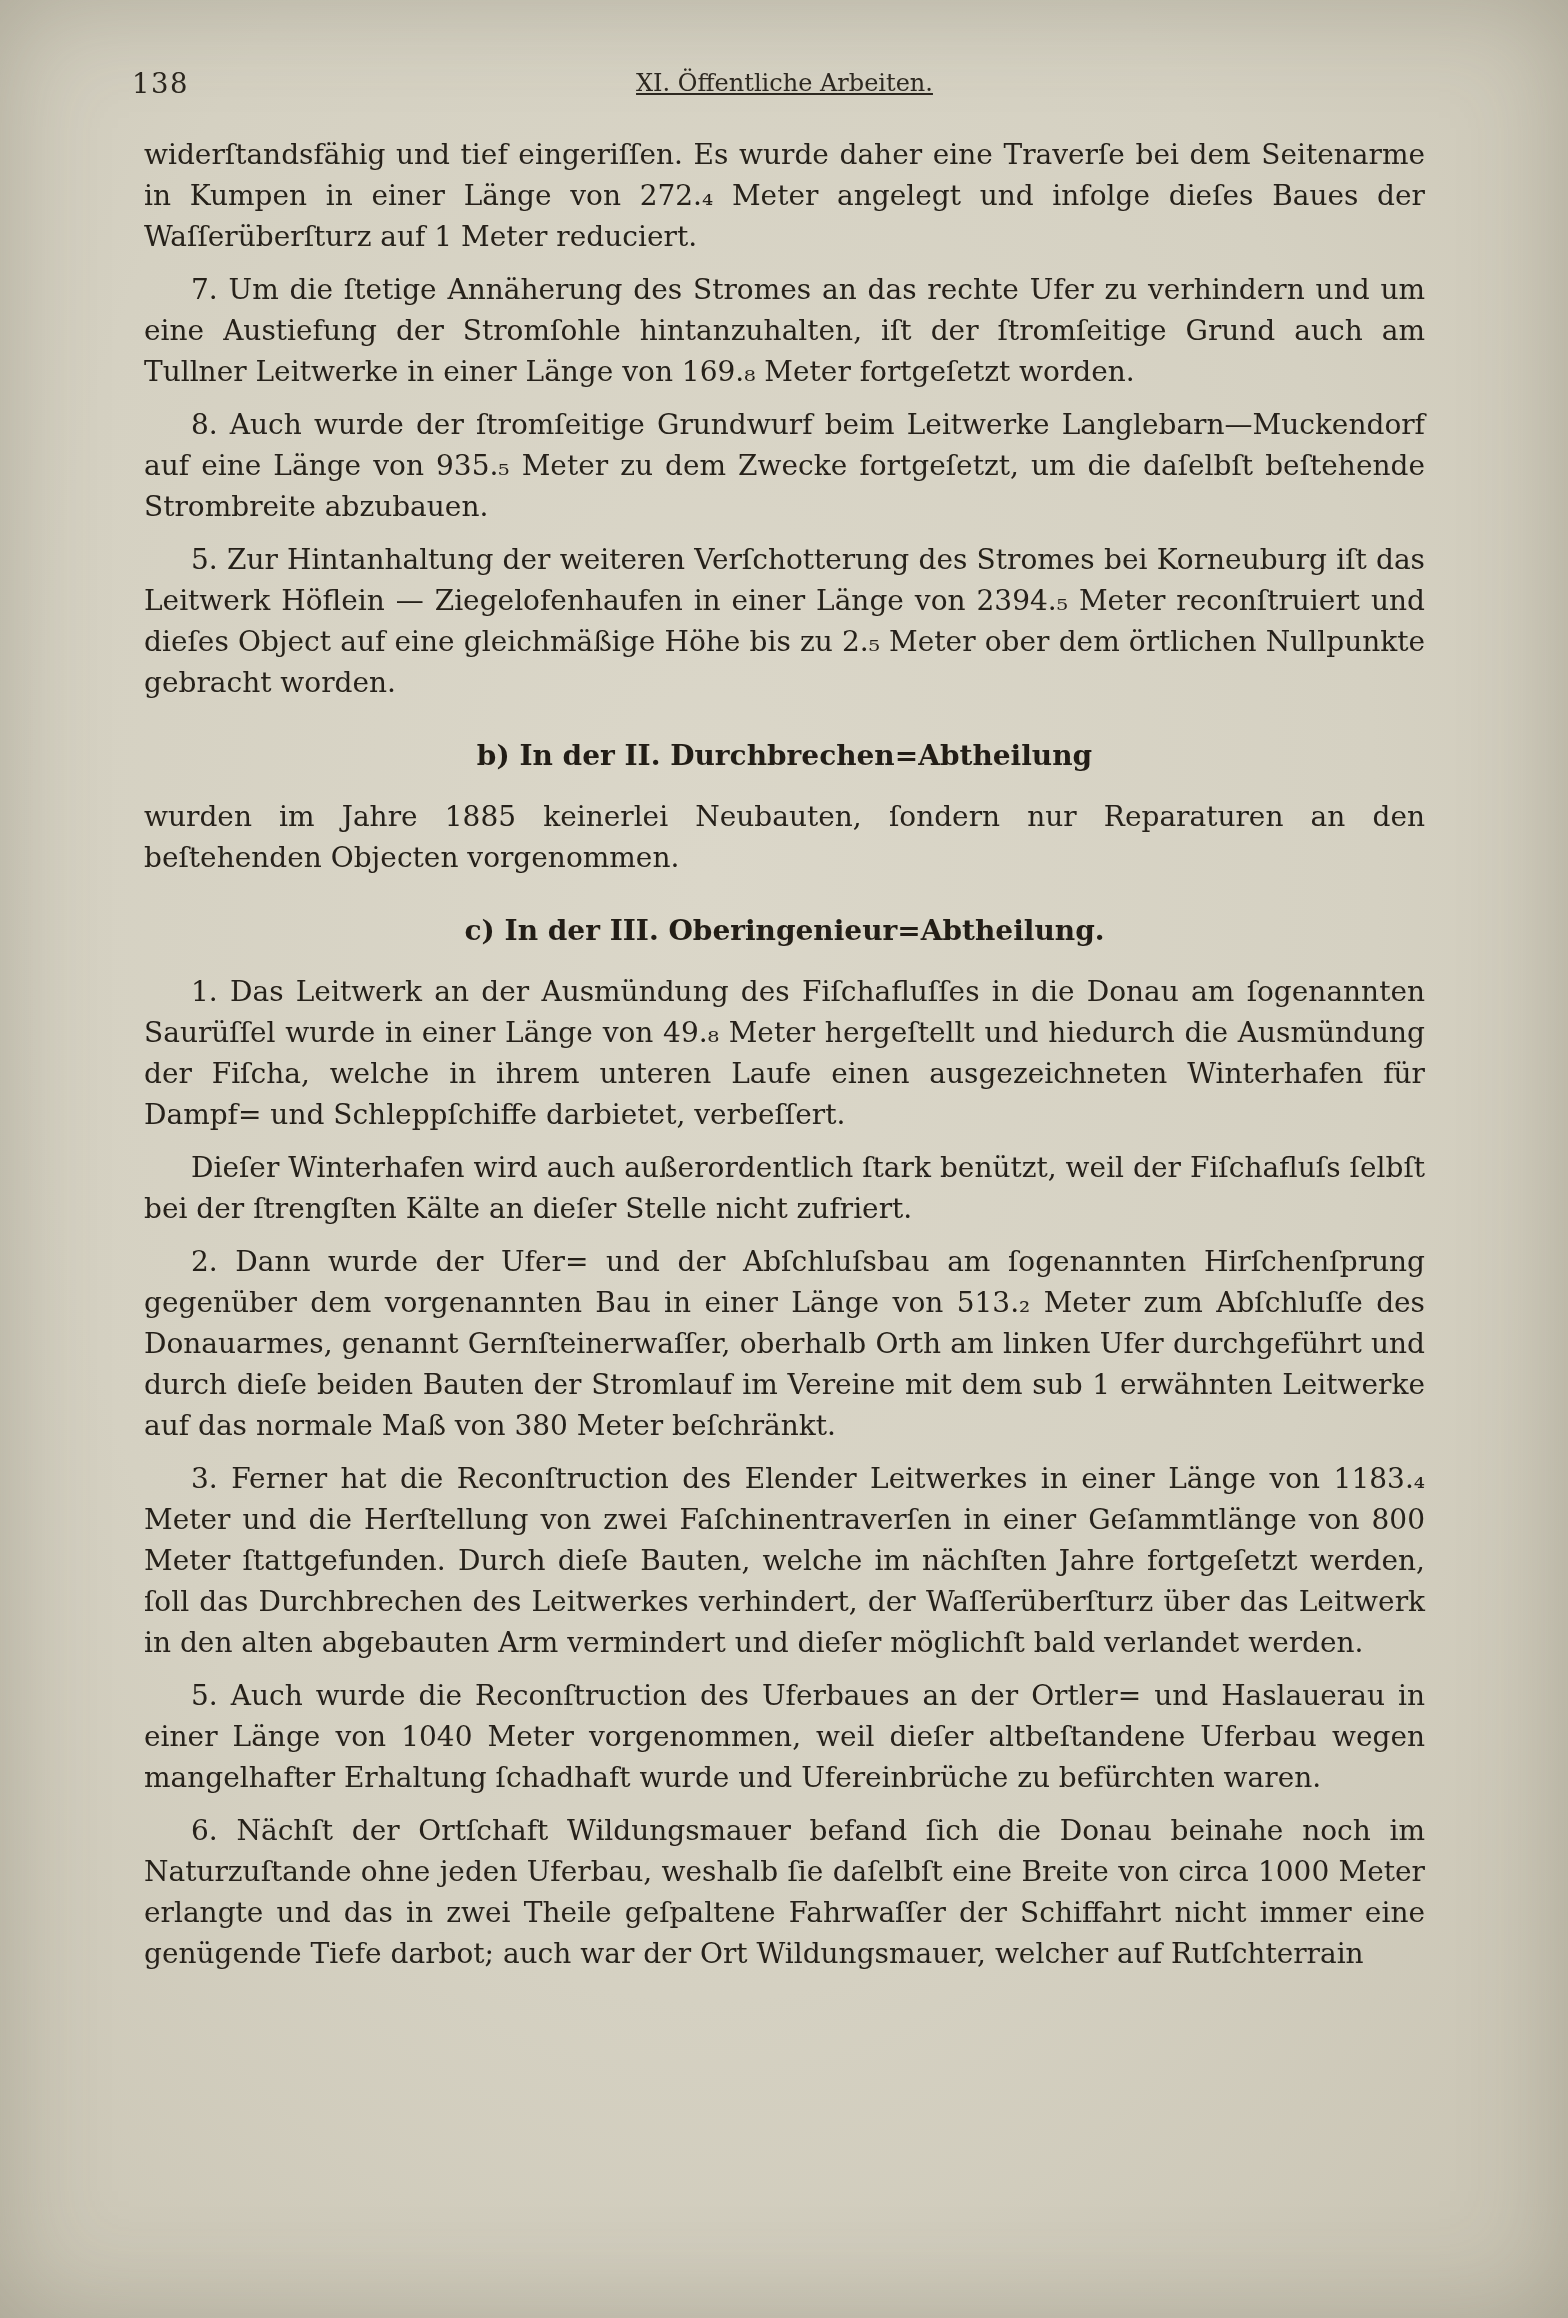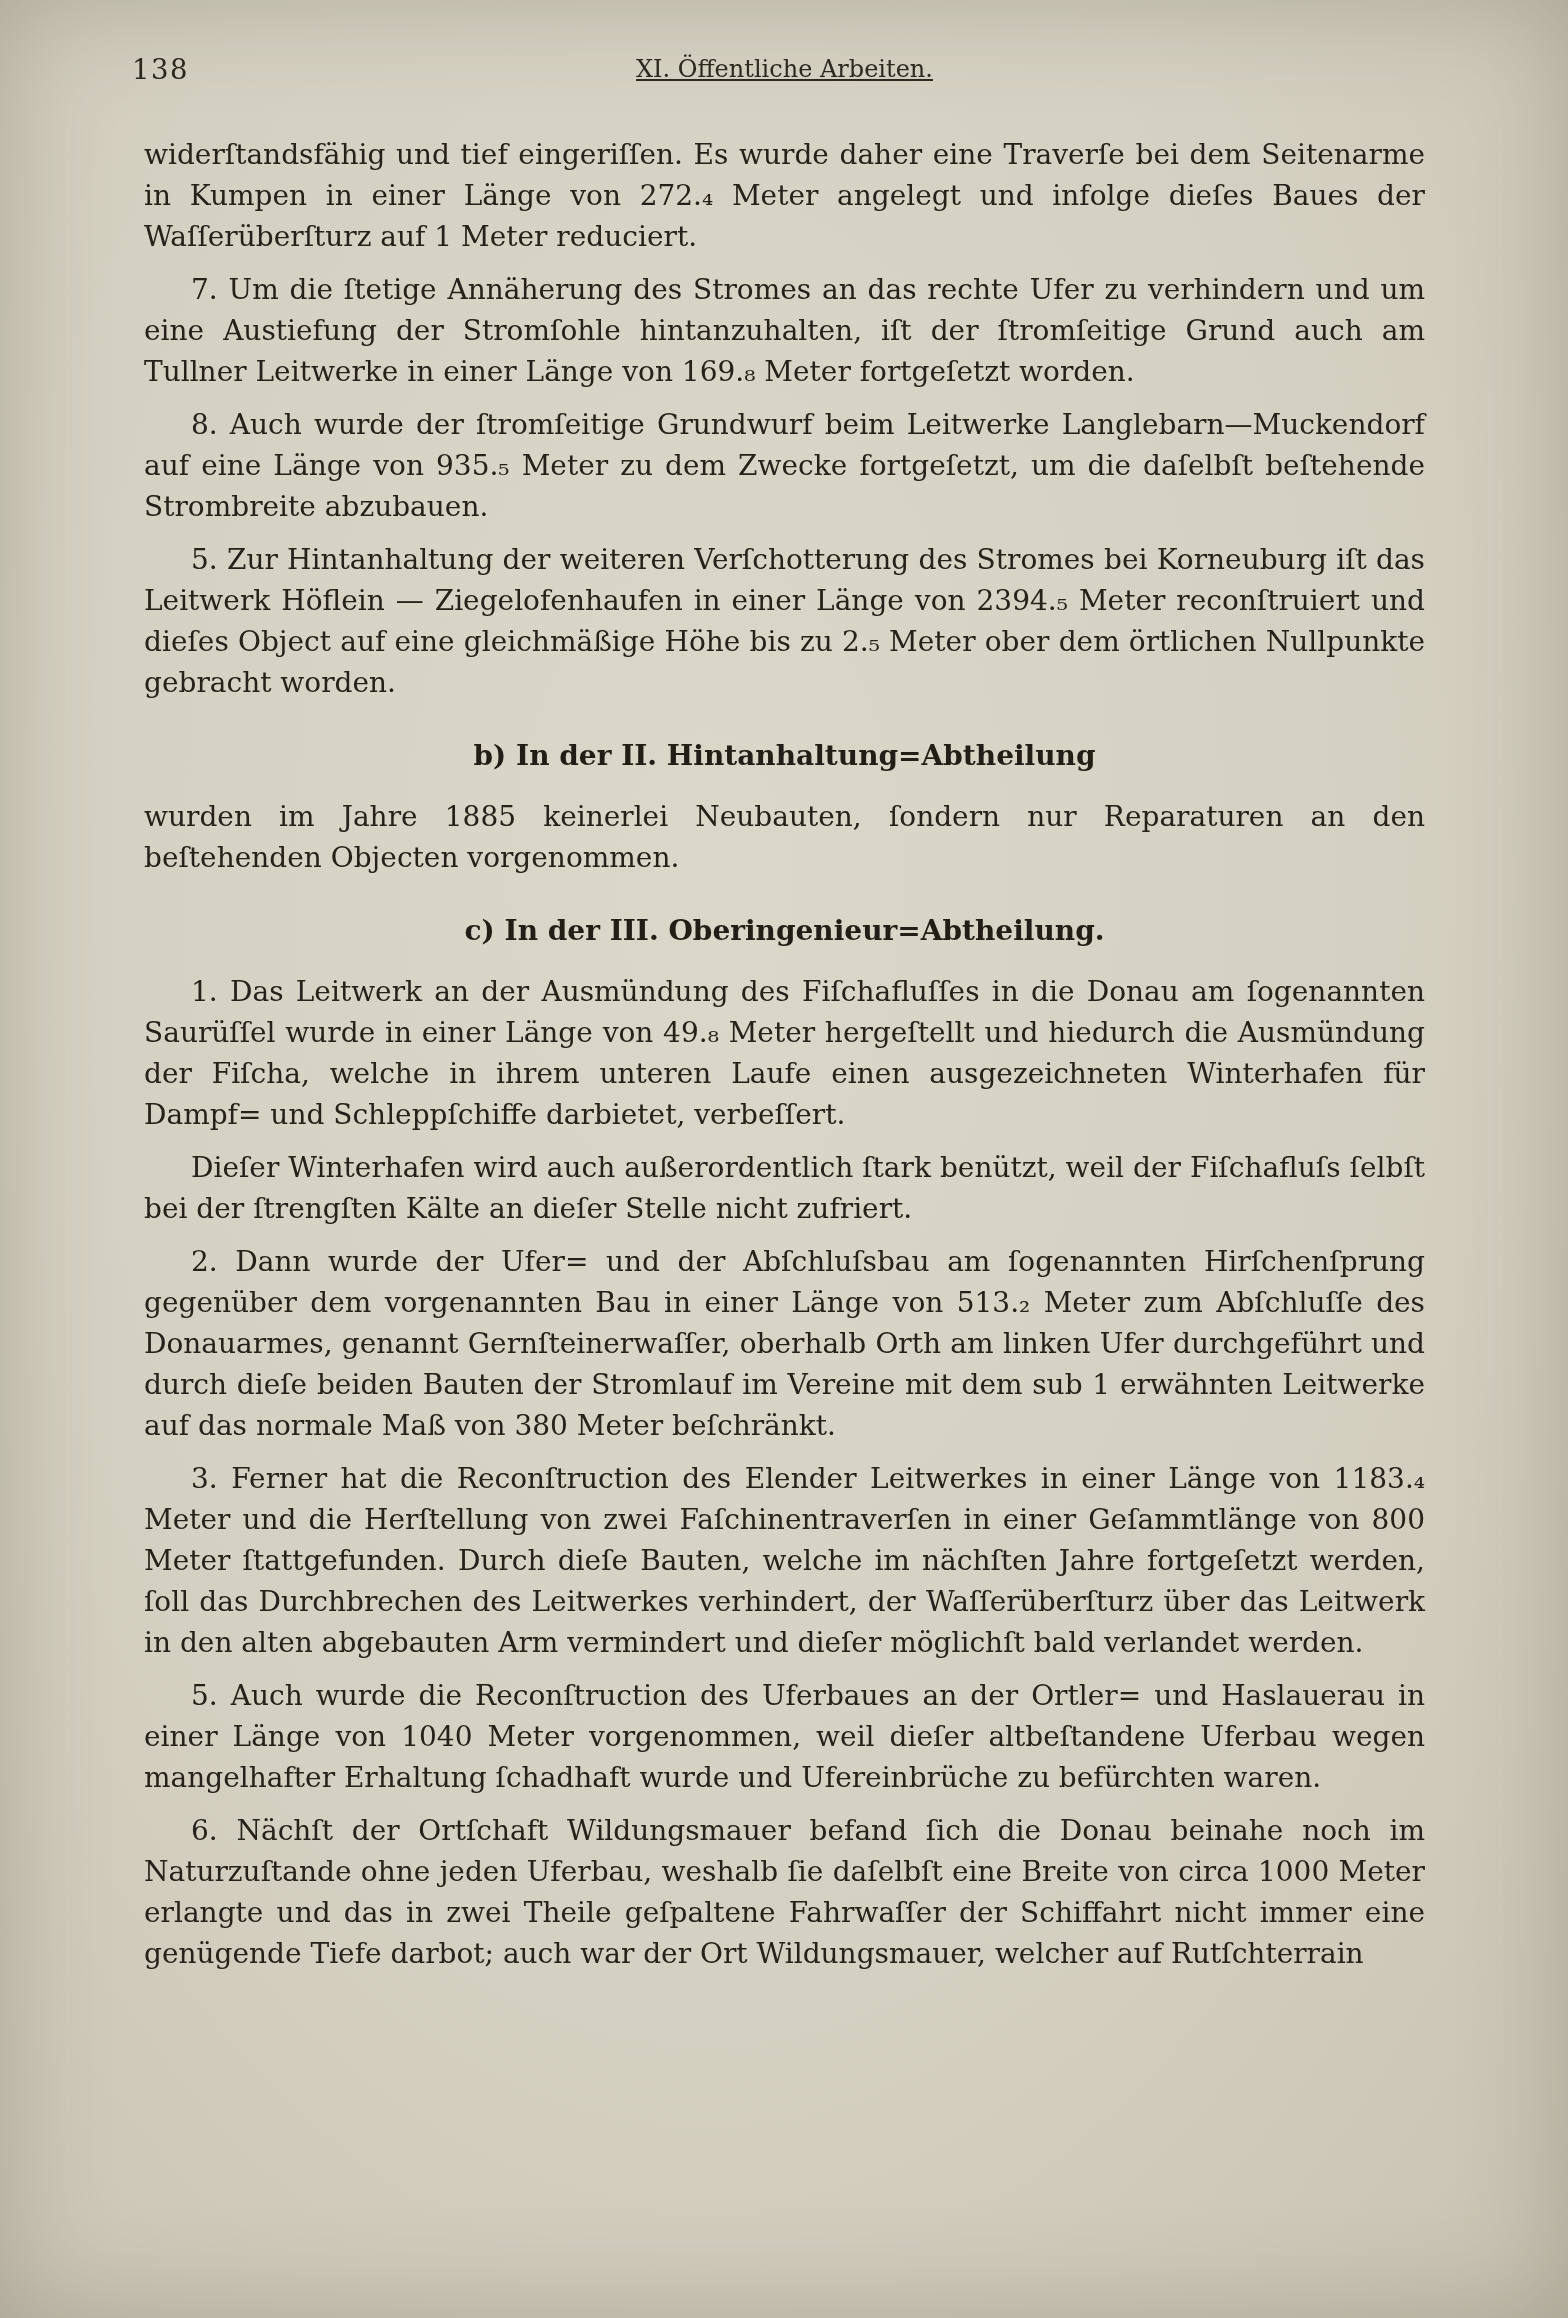--- a/index.html
+++ b/index.html
@@ -16,21 +16,21 @@
   .page {
     position: relative;
     width: 1568px;
     height: 2319px;
     background: radial-gradient(ellipse at 45% 38%, #dbd7c9 0%, #d5d1c2 55%, #c8c3b2 100%);
     box-shadow: inset 0 0 107px rgba(80, 74, 58, 0.28);
     color: #26211a;
   }
   .page-head {
     position: absolute;
-    top: 53px;
+    top: 67px;
     left: 132px;
     width: 1305px;
     height: 34px;
   }
   .page-num {
     position: absolute;
     left: 0;
     top: 0;
     font-size: 27.5px;
     letter-spacing: 1.5px;
@@ -83,21 +83,21 @@
     <span class="page-num">138</span>
     <span class="running-title">XI. Öffentliche Arbeiten.</span>
   </div>
 
   <div class="text-block">
     <p class="para">widerſtandsfähig und tief eingeriſſen. Es wurde daher eine Traverſe bei dem Seitenarme in Kumpen in einer Länge von 272.₄ Meter angelegt und infolge dieſes Baues der Waſſerüberſturz auf 1 Meter reduciert.</p>
     <p class="para indent">7. Um die ſtetige Annäherung des Stromes an das rechte Ufer zu verhindern und um eine Austiefung der Stromſohle hintanzuhalten, iſt der ſtromſeitige Grund auch am Tullner Leitwerke in einer Länge von 169.₈ Meter fortgeſetzt worden.</p>
     <p class="para indent">8. Auch wurde der ſtromſeitige Grundwurf beim Leitwerke Langlebarn—Muckendorf auf eine Länge von 935.₅ Meter zu dem Zwecke fortgeſetzt, um die daſelbſt beſtehende Strombreite abzubauen.</p>
     <p class="para indent">5. Zur Hintanhaltung der weiteren Verſchotterung des Stromes bei Korneuburg iſt das Leitwerk Höflein — Ziegelofenhaufen in einer Länge von 2394.₅ Meter reconſtruiert und dieſes Object auf eine gleichmäßige Höhe bis zu 2.₅ Meter ober dem örtlichen Nullpunkte gebracht worden.</p>
 
-    <h2 class="heading">b) In der II. Hintanhaltung=Abtheilung</h2>
+    <h2 class="heading">b) In der II. Durchbrechen=Abtheilung</h2>
     <p class="para">wurden im Jahre 1885 keinerlei Neubauten, ſondern nur Reparaturen an den beſtehenden Objecten vorgenommen.</p>
 
     <h2 class="heading">c) In der III. Oberingenieur=Abtheilung.</h2>
     <p class="para indent">1. Das Leitwerk an der Ausmündung des Fiſchafluſſes in die Donau am ſogenannten Saurüſſel wurde in einer Länge von 49.₈ Meter hergeſtellt und hiedurch die Ausmündung der Fiſcha, welche in ihrem unteren Laufe einen ausgezeichneten Winterhafen für Dampf= und Schleppſchiffe darbietet, verbeſſert.</p>
     <p class="para indent">Dieſer Winterhafen wird auch außerordentlich ſtark benützt, weil der Fiſchafluſs ſelbſt bei der ſtrengſten Kälte an dieſer Stelle nicht zufriert.</p>
     <p class="para indent">2. Dann wurde der Ufer= und der Abſchluſsbau am ſogenannten Hirſchenſprung gegenüber dem vorgenannten Bau in einer Länge von 513.₂ Meter zum Abſchluſſe des Donauarmes, genannt Gernſteinerwaſſer, oberhalb Orth am linken Ufer durchgeführt und durch dieſe beiden Bauten der Stromlauf im Vereine mit dem sub 1 erwähnten Leitwerke auf das normale Maß von 380 Meter beſchränkt.</p>
     <p class="para indent">3. Ferner hat die Reconſtruction des Elender Leitwerkes in einer Länge von 1183.₄ Meter und die Herſtellung von zwei Faſchinentraverſen in einer Geſammtlänge von 800 Meter ſtattgefunden. Durch dieſe Bauten, welche im nächſten Jahre fortgeſetzt werden, ſoll das Durchbrechen des Leitwerkes verhindert, der Waſſerüberſturz über das Leitwerk in den alten abgebauten Arm vermindert und dieſer möglichſt bald verlandet werden.</p>
     <p class="para indent">5. Auch wurde die Reconſtruction des Uferbaues an der Ortler= und Haslauerau in einer Länge von 1040 Meter vorgenommen, weil dieſer altbeſtandene Uferbau wegen mangelhafter Erhaltung ſchadhaft wurde und Ufereinbrüche zu befürchten waren.</p>
     <p class="para indent">6. Nächſt der Ortſchaft Wildungsmauer befand ſich die Donau beinahe noch im Naturzuſtande ohne jeden Uferbau, weshalb ſie daſelbſt eine Breite von circa 1000 Meter erlangte und das in zwei Theile geſpaltene Fahrwaſſer der Schiffahrt nicht immer eine genügende Tiefe darbot; auch war der Ort Wildungsmauer, welcher auf Rutſchterrain</p>
   </div>

